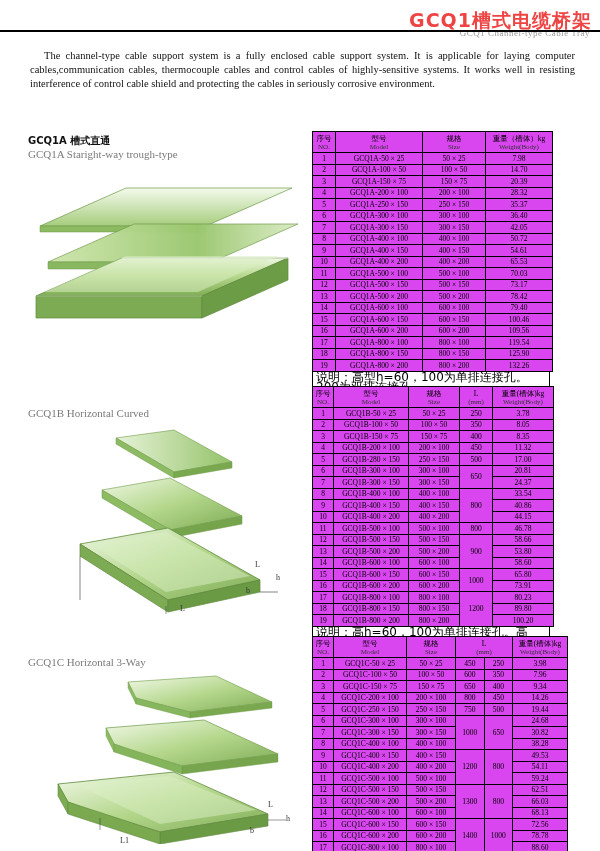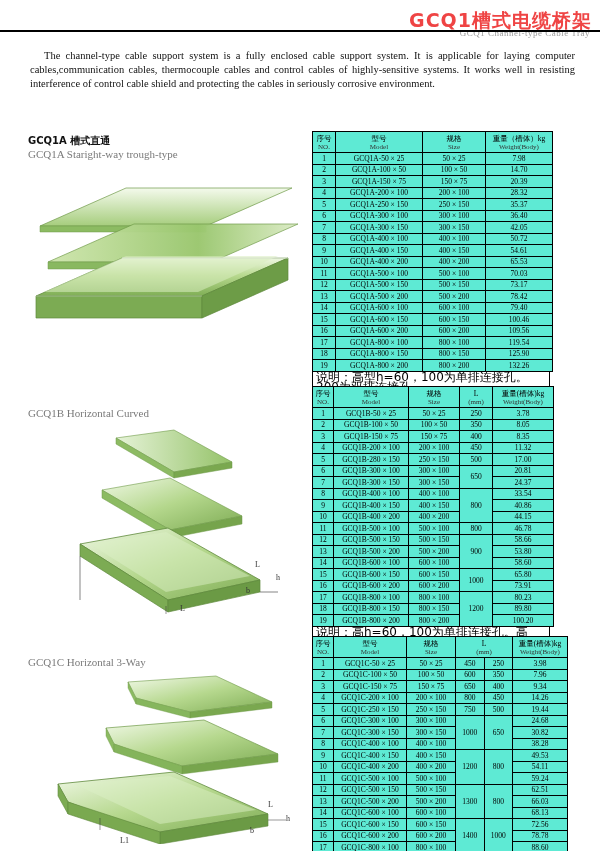--- a/index.html
+++ b/index.html
@@ -56,21 +56,21 @@
   .section-title-en{
     position:absolute;font-size:11px;color:#7a7a7a;
     font-family:"Liberation Serif", serif;
   }
 
   
   .tbl-wrap{position:absolute;}
   table.spec{
     border-collapse:collapse;
     font-family:"Liberation Serif", serif;
-    background:#5eead4;
+    background:#d946ef;
   }
   table.spec td, table.spec th{
     border:1px solid #000;
     text-align:center;
     vertical-align:middle;
     padding:0;
     font-size:7.5px;
     line-height:9px;
     height:10.5px;
     color:#000;

